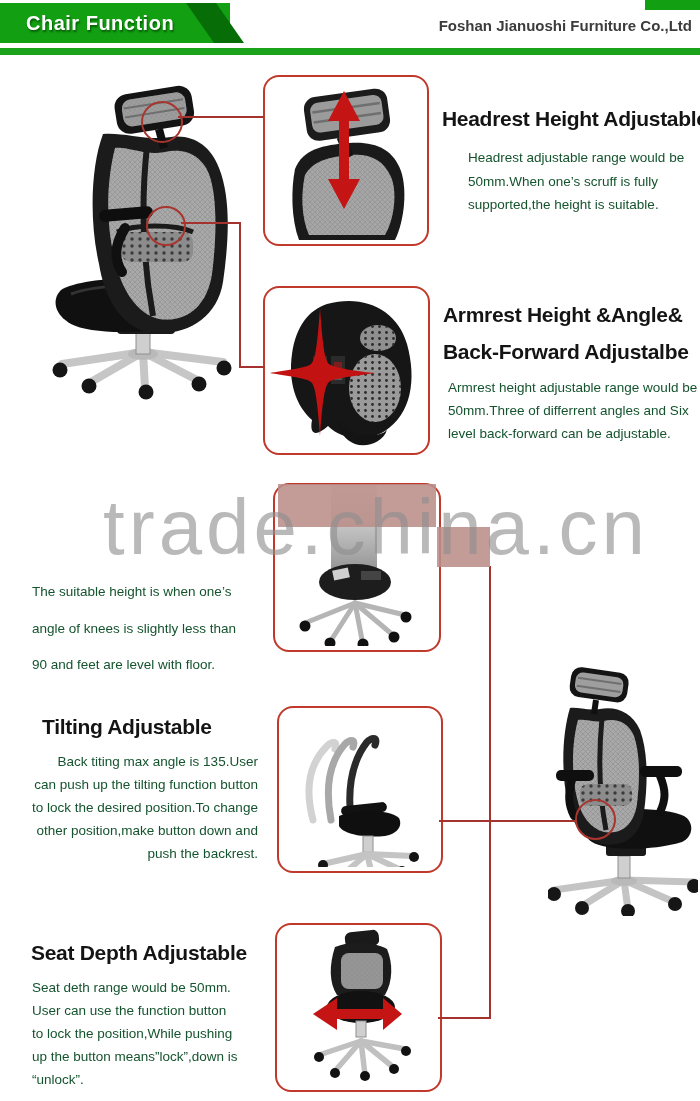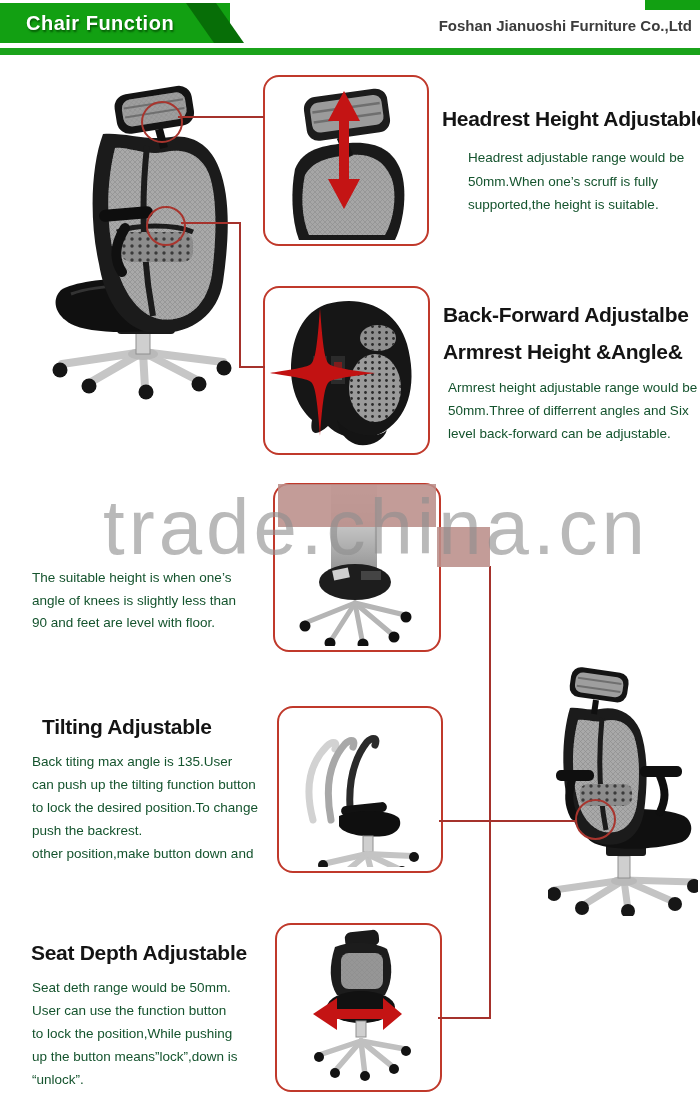--- a/index.html
+++ b/index.html
@@ -28,21 +28,21 @@
   
   .pink{position:absolute;background:var(--pink);z-index:25;}
   .watermark{position:absolute;left:103px;top:482px;font-size:78px;letter-spacing:4px;color:var(--watermark-gray);
              opacity:.62;z-index:30;white-space:nowrap;font-weight:400;}
   
   .h-big{position:absolute;font-weight:700;color:#141414;font-size:21px;letter-spacing:-0.3px;line-height:37px;white-space:nowrap;z-index:8;}
   .body-txt{position:absolute;font-size:13.5px;color:#14532d;z-index:8;}
   .body-txt div{white-space:nowrap;}
   .lh23 div{line-height:23px;}
   .lh235 div{line-height:23.5px;}
-  .lh225 div{line-height:22.5px;}
+  .lh225 div{line-height:22.5px;margin-top:14px;}
   .chair-svg{position:absolute;z-index:3;}
 </style>
 </head>
 <body>
 
 <div class="page">
 
   <div class="banner">
     <span class="banner-title">Chair Function</span>
   </div>
@@ -152,22 +152,22 @@
   </div>
 
   <div class="h-big" style="left:442px;top:100px;">Headrest Height Adjustable</div>
   <div class="body-txt lh235" style="left:468px;top:146px;">
     <div>Headrest adjustable range would be</div>
     <div>50mm.When one’s scruff is fully</div>
     <div>supported,the height is suitable.</div>
   </div>
 
   <div class="h-big" style="left:443px;top:296px;">
+    <div>Armrest Height &amp;Angle&amp;</div>
     <div>Back-Forward Adjustalbe</div>
-    <div>Armrest Height &amp;Angle&amp;</div>
   </div>
   <div class="body-txt lh23" style="left:448px;top:376px;">
     <div>Armrest height adjustable range would be</div>
     <div>50mm.Three of differrent angles and Six</div>
     <div>level back-forward can be adjustable.</div>
   </div>
 
   <div class="fbox" style="left:273px;top:483px;width:164px;height:165px;">
     <svg width="160" height="161" viewBox="0 0 160 161">
       <defs>
@@ -203,26 +203,26 @@
 
   <div class="rline" style="left:489px;top:566px;width:2px;height:453px;"></div>
 
   <div class="body-txt lh225" style="left:32px;top:567px;">
     <div>The suitable height is when one’s</div>
     <div>angle of knees is slightly less than</div>
     <div>90 and feet are level with floor.</div>
   </div>
 
   <div class="h-big" style="left:42px;top:708px;">Tilting Adjustable</div>
-  <div class="body-txt lh23" style="left:32px;top:750px;">
+  <div class="body-txt lh23" style="left:32px;top:750px;text-align:right;">
     <div>Back titing max angle is 135.User</div>
     <div>can push up the tilting function button</div>
     <div>to lock the desired position.To change</div>
+    <div>other position,make button down and</div>
     <div>push the backrest.</div>
-    <div>other position,make button down and</div>
   </div>
 
   <div class="fbox" style="left:277px;top:706px;width:162px;height:163px;">
     <svg width="158" height="159" viewBox="0 0 158 159">
       <g fill="none" stroke-linecap="round" stroke-width="7">
         <path d="M34 112 C26 82 30 56 48 38 C54 32 59 34 56 41" stroke="#d2d2d2"></path>
         <path d="M52 112 C46 80 50 54 66 36 C72 30 77 32 74 39" stroke="#a8a8a8"></path>
         <path d="M72 112 C68 78 74 52 88 34 C94 28 99 30 96 37" stroke="#2a2a2a"></path>
       </g>
       <rect x="62" y="96" width="46" height="10" rx="5" fill="#111" transform="rotate(-6 85 101)"></rect>

